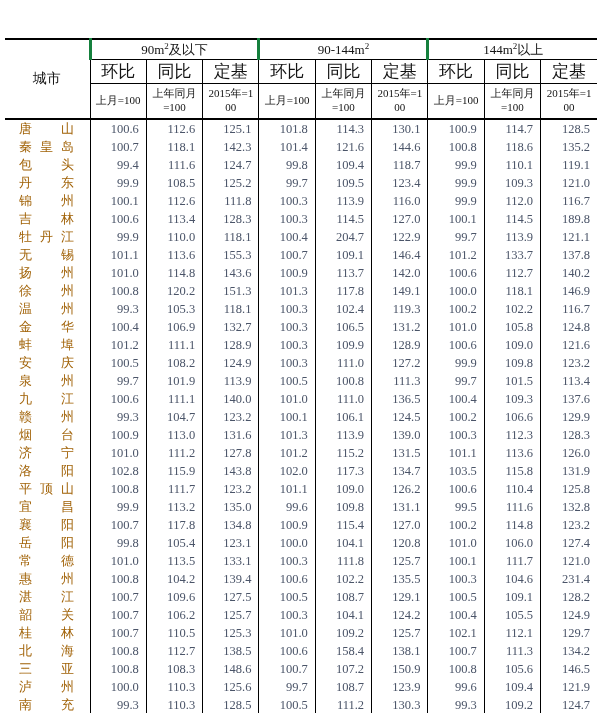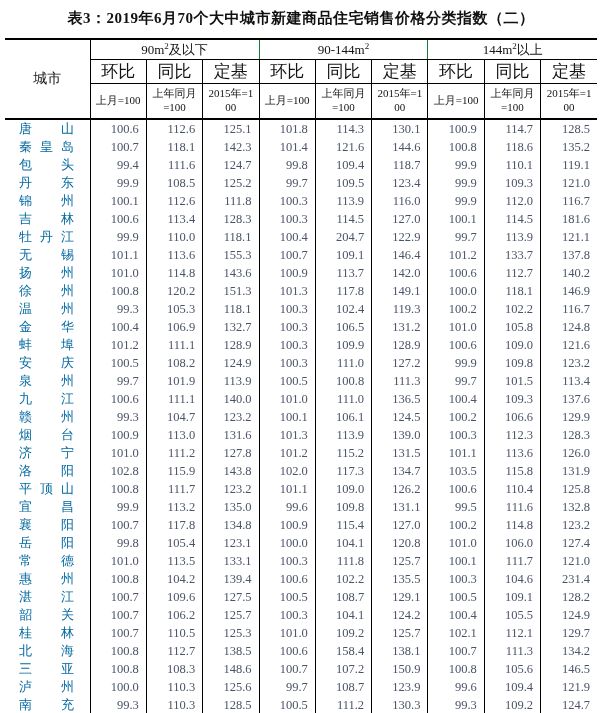--- a/index.html
+++ b/index.html
@@ -42,21 +42,21 @@
     text-align: center;
     padding: 0;
   }
   th.city-head {
     border-right: 1px solid #000;
     border-bottom: 2px solid #000;
     font-size: 14px;
     font-family: Liberation Serif, serif;
   }
   tr.group-row th.group {
-    border-left: 1px solid #15803d;
+    border-left: 3px solid #15803d;
     border-bottom: 1px solid #000;
     font-size: 13px;
     height: 19px;
   }
   tr.sub-row th {
     border-left: 1px solid #000;
     border-bottom: 1px solid #000;
     font-size: 17px;
     height: 17px;
   }
@@ -81,38 +81,37 @@
     font-size: 12.5px;
     color: #4a5468;
     text-align: right;
     vertical-align: middle;
   }
   tbody td.num {
     border-left: 1px solid #000;
     padding-right: 7px;
   }
   tbody td.city {
-    color: #0369a1;
+    color: #a16207;
     font-size: 13px;
     text-align: left;
     padding-left: 14px;
   }
   span.cityname {
     display: inline-block;
     width: 55px;
     text-align: justify;
     text-align-last: justify;
     white-space: nowrap;
   }
 </style>
 </head>
 <body>
 
 <div class="page">
-  <div class="title">表3：2019年6月70个大中城市新建商品住宅销售价格分类指数（二）</div>
 
   <table class="idx">
     <colgroup>
       <col class="c-city">
       <col class="c-num">
         <col class="c-num">
         <col class="c-num">
       <col class="c-num">
         <col class="c-num">
         <col class="c-num">
@@ -214,21 +213,21 @@
         <tr>
           <td class="city"><span class="cityname">吉林</span></td>
           <td class="num">100.6</td>
           <td class="num">113.4</td>
           <td class="num">128.3</td>
           <td class="num">100.3</td>
           <td class="num">114.5</td>
           <td class="num">127.0</td>
           <td class="num">100.1</td>
           <td class="num">114.5</td>
-          <td class="num">181.6</td>
+          <td class="num">189.8</td>
         </tr>
         <tr>
           <td class="city"><span class="cityname">牡丹江</span></td>
           <td class="num">99.9</td>
           <td class="num">110.0</td>
           <td class="num">118.1</td>
           <td class="num">100.4</td>
           <td class="num">204.7</td>
           <td class="num">122.9</td>
           <td class="num">99.7</td>

